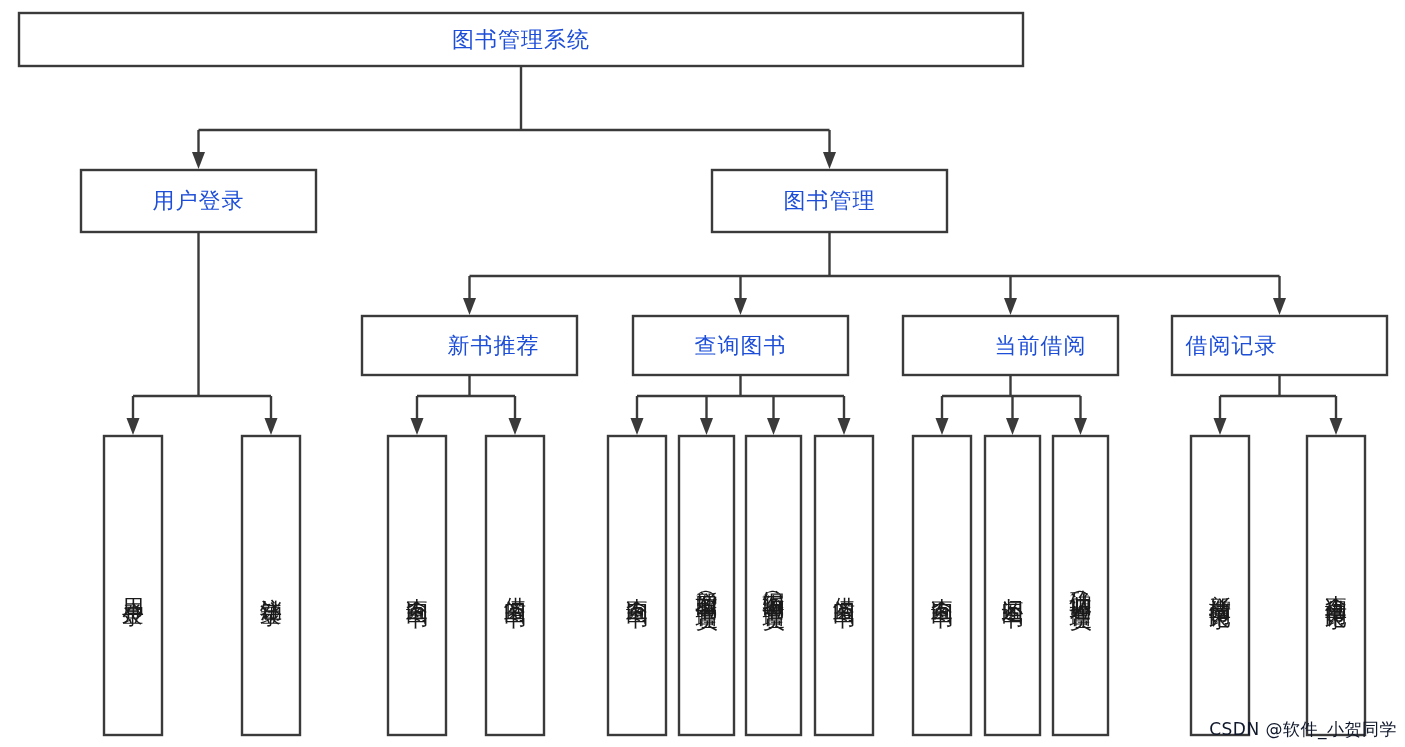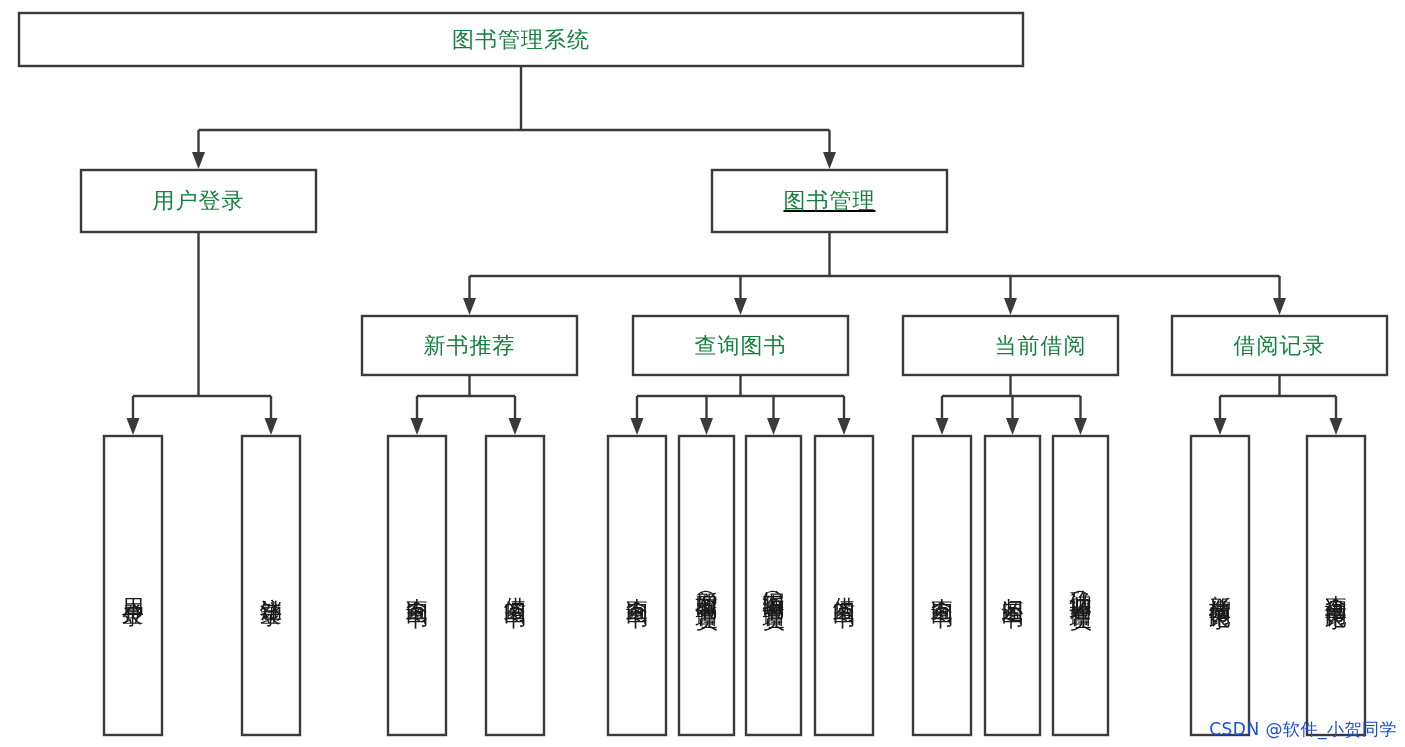--- a/index.html
+++ b/index.html
@@ -61,31 +61,31 @@
   .hlabel-wrap {
     position: absolute;
     display: flex;
     align-items: center;
     justify-content: center;
     pointer-events: none;
   }
   .hlabel-text {
     font-family: "DejaVu Sans", "Liberation Sans", sans-serif;
     font-size: 22px;
-    color: #15803d;
+    color: #1d4ed8;
     letter-spacing: 1px;
     white-space: nowrap;
   }
   #watermark {
     position: absolute;
     right: 8px;
     bottom: 6px;
     font-family: "DejaVu Sans", "Liberation Sans", sans-serif;
     font-size: 17px;
-    color: #1d4ed8;
+    color: #0f172a;
     letter-spacing: 0.5px;
     white-space: nowrap;
     margin-top: 16px;
   }
 </style>
 </head>
 <body>
 
 <div id="diagram-root">
 
@@ -182,33 +182,33 @@
       </g>
   </svg>
 
   <div id="label-layer">
       <div class="hlabel-wrap" style="left: 19px; top: 13px; width: 1004px; height: 53px;">
         <span class="hlabel-text">图书管理系统</span>
       </div>
       <div class="hlabel-wrap" style="left: 81px; top: 170px; width: 235px; height: 62px;">
         <span class="hlabel-text">用户登录</span>
       </div>
-      <div class="hlabel-wrap" style="left: 712px; top: 170px; width: 235px; height: 62px; text-decoration: underline;">
+      <div class="hlabel-wrap" style="left: 712px; top: 170px; width: 235px; height: 62px;">
         <span class="hlabel-text">图书管理</span>
       </div>
-      <div class="hlabel-wrap" style="left: 362px; top: 316px; width: 215px; height: 59px;">
+      <div class="hlabel-wrap" style="left: 362px; top: 316px; width: 215px; height: 59px; padding-left: 24px;">
         <span class="hlabel-text">新书推荐</span>
       </div>
       <div class="hlabel-wrap" style="left: 633px; top: 316px; width: 215px; height: 59px;">
         <span class="hlabel-text">查询图书</span>
       </div>
       <div class="hlabel-wrap" style="left: 903px; top: 316px; width: 215px; height: 59px; margin-left: 30px;">
         <span class="hlabel-text">当前借阅</span>
       </div>
-      <div class="hlabel-wrap" style="left: 1172px; top: 316px; width: 215px; height: 59px;">
+      <div class="hlabel-wrap" style="left: 1124px; top: 316px; width: 215px; height: 59px;">
         <span class="hlabel-text">借阅记录</span>
       </div>
       <div class="vlabel-wrap" style="left: 104px; top: 436px; width: 58px; height: 299px;">
         <span class="vlabel-text">用户登录</span>
       </div>
       <div class="vlabel-wrap" style="left: 242px; top: 436px; width: 58px; height: 299px;">
         <span class="vlabel-text">注销登录</span>
       </div>
       <div class="vlabel-wrap" style="left: 388px; top: 436px; width: 58px; height: 299px;">
         <span class="vlabel-text">查询图书</span>

